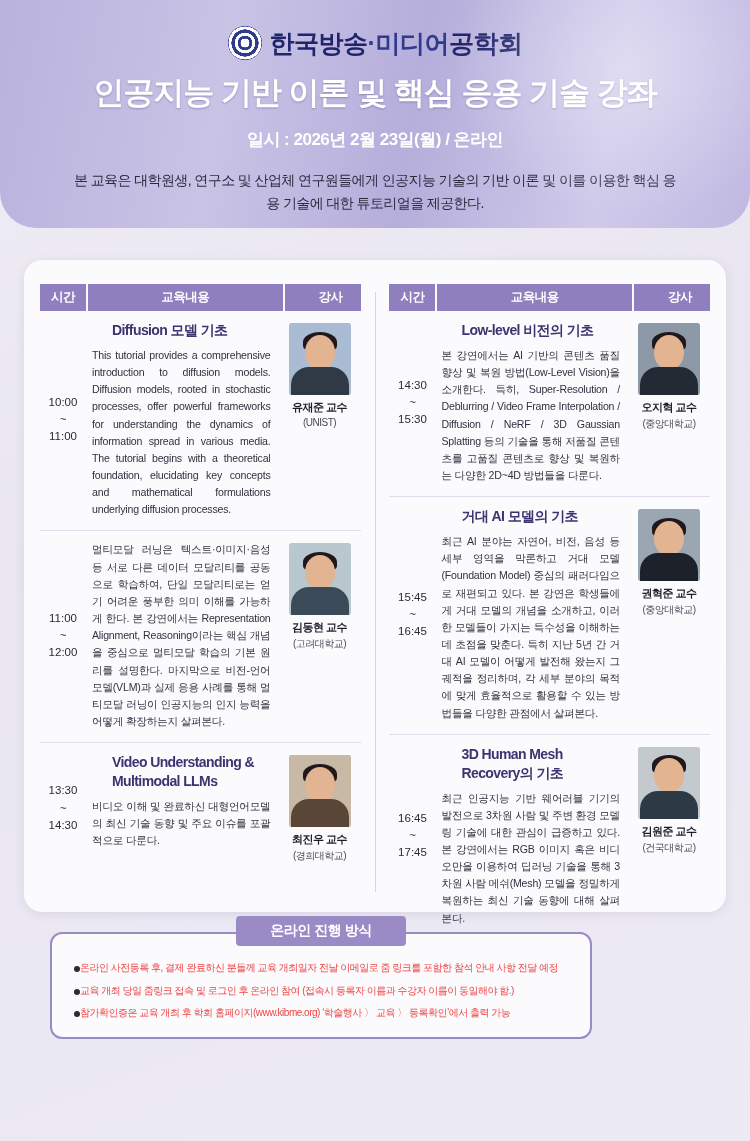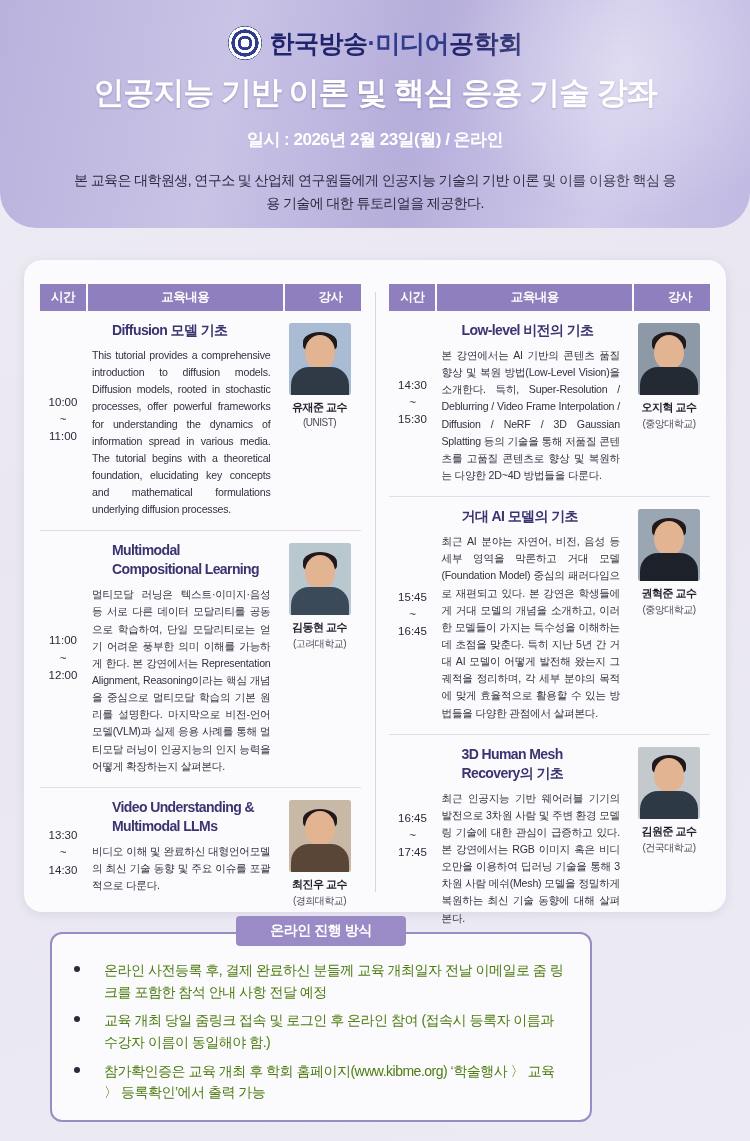--- a/index.html
+++ b/index.html
@@ -193,22 +193,22 @@
     position: relative; z-index: 2;
   }
   .online-box {
     margin-top: -14px;
     border: 2px solid #9a8ac6;
     border-radius: 12px;
     background: #fbfafd;
     padding: 26px 22px 16px 22px;
   }
   .bullet {
-    display: flex; align-items: flex-start; gap: 24px;
-    font-size: 14px; color: #4d7c0f; line-height: 1.55;
+    display: flex; align-items: flex-start; gap: 0;
+    font-size: 10px; color: #ef4444; line-height: 1.55;
     letter-spacing: -0.5px;
     margin-bottom: 7px;
   }
   .bullet:last-child { margin-bottom: 0; }
   .dot {
     flex: 0 0 auto; width: 6px; height: 6px; border-radius: 50%;
     background: #2a2a38; margin-top: 6px;
   }
 </style>
 </head>
@@ -256,21 +256,20 @@
             <div class="lect-name">유재준 교수</div>
             <div class="lect-aff">(UNIST)</div>
           </div>
         </div>
 
         <div class="row">
           <div class="cell-time">11:00
 ~
 12:00</div>
           <div class="cell-main">
-            <div class="sess-title">Multimodal Compositional Learning</div>
             <div class="sess-body">멀티모달 러닝은 텍스트·이미지·음성 등 서로 다른 데이터 모달리티를 공동으로 학습하여, 단일 모달리티로는 얻기 어려운 풍부한 의미 이해를 가능하게 한다. 본 강연에서는 Representation Alignment, Reasoning이라는 핵심 개념을 중심으로 멀티모달 학습의 기본 원리를 설명한다. 마지막으로 비전-언어 모델(VLM)과 실제 응용 사례를 통해 멀티모달 러닝이 인공지능의 인지 능력을 어떻게 확장하는지 살펴본다.</div>
           </div>
           <div class="cell-lect">
             <div class="photo">
               <div class="bg" style="background:#b9c7cf"></div>
               <div class="hair"></div>
               <div class="head"></div>
               <div class="body" style="background:#3b4a58"></div>
             </div>
             <div class="lect-name">김동현 교수</div>

